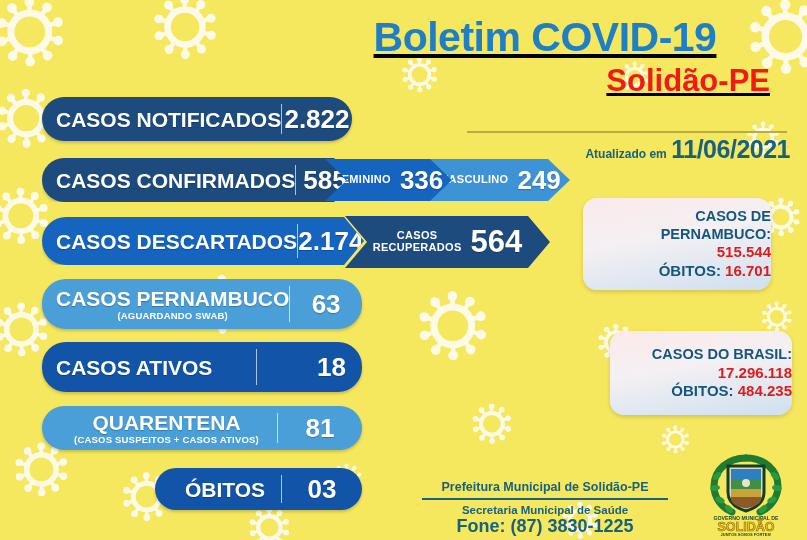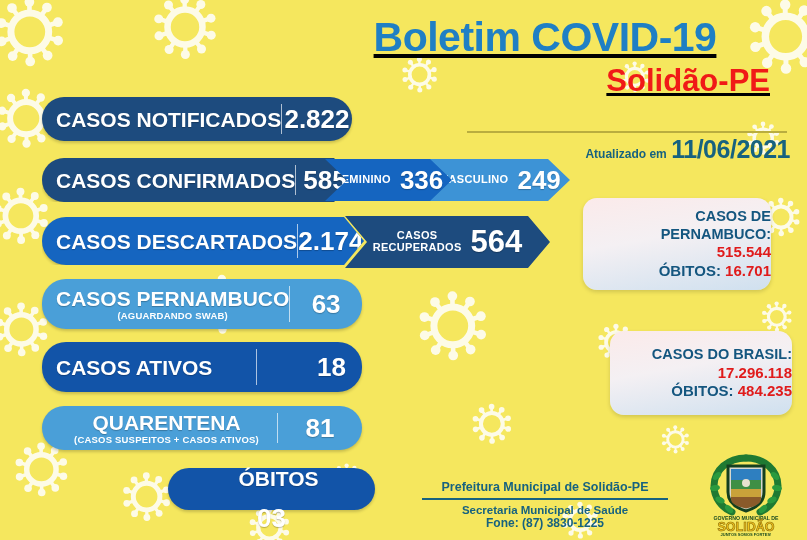--- a/index.html
+++ b/index.html
@@ -167,21 +167,21 @@
   .footer {
     position: absolute;
     left: 400px; top: 480px; width: 290px;
     text-align: center;
     color: #17627f;
     z-index: 3;
   }
   .footer .f1 { font-size: 12.5px; font-weight: bold; }
   .footer .frule { height: 2px; background: #17627f; margin: 4px 22px; }
   .footer .f2 { font-size: 11.5px; font-weight: bold; margin-top: 2px; }
-  .footer .f3 { font-size: 12px; font-weight: bold; }
+  .footer .f3 { font-size: 18px; font-weight: bold; }
 
   
   .crest { position: absolute; left: 694px; top: 452px; width: 104px; height: 84px; z-index: 3; }
   .crest svg { display: block; }
 </style>
 </head>
 <body>
 
 <div id="poster">
 
@@ -837,21 +837,21 @@
         <div class="bar-value" style="width: 84px;">18</div>
       </div>
       <div class="bar rounded" style="left: 42px; top: 406px; width: 320px; height: 44px; background: rgb(74, 159, 216);">
         <div class="bar-label">
           <span class="main">QUARENTENA</span>
           <span class="sub">(CASOS SUSPEITOS + CASOS ATIVOS)</span>
         </div>
         <div class="bar-divider"></div>
         <div class="bar-value" style="width: 84px;">81</div>
       </div>
-      <div class="bar rounded" style="left: 168px; top: 468px; width: 207px; height: 42px; background: rgb(18, 84, 168); flex-direction: column;">
+      <div class="bar rounded" style="left: 155px; top: 468px; width: 207px; height: 42px; background: rgb(18, 84, 168);">
         <div class="bar-label">
           <span class="main">ÓBITOS</span>
         </div>
         <div class="bar-divider"></div>
         <div class="bar-value" style="width: 80px;">03</div>
       </div>
     </div>
   <div id="arrows-root">
       <div class="chev" style="left: 325px; top: 159px; width: 128px; height: 42px; background: rgb(21, 101, 192);">
         <div class="cl">FEMININO</div>

